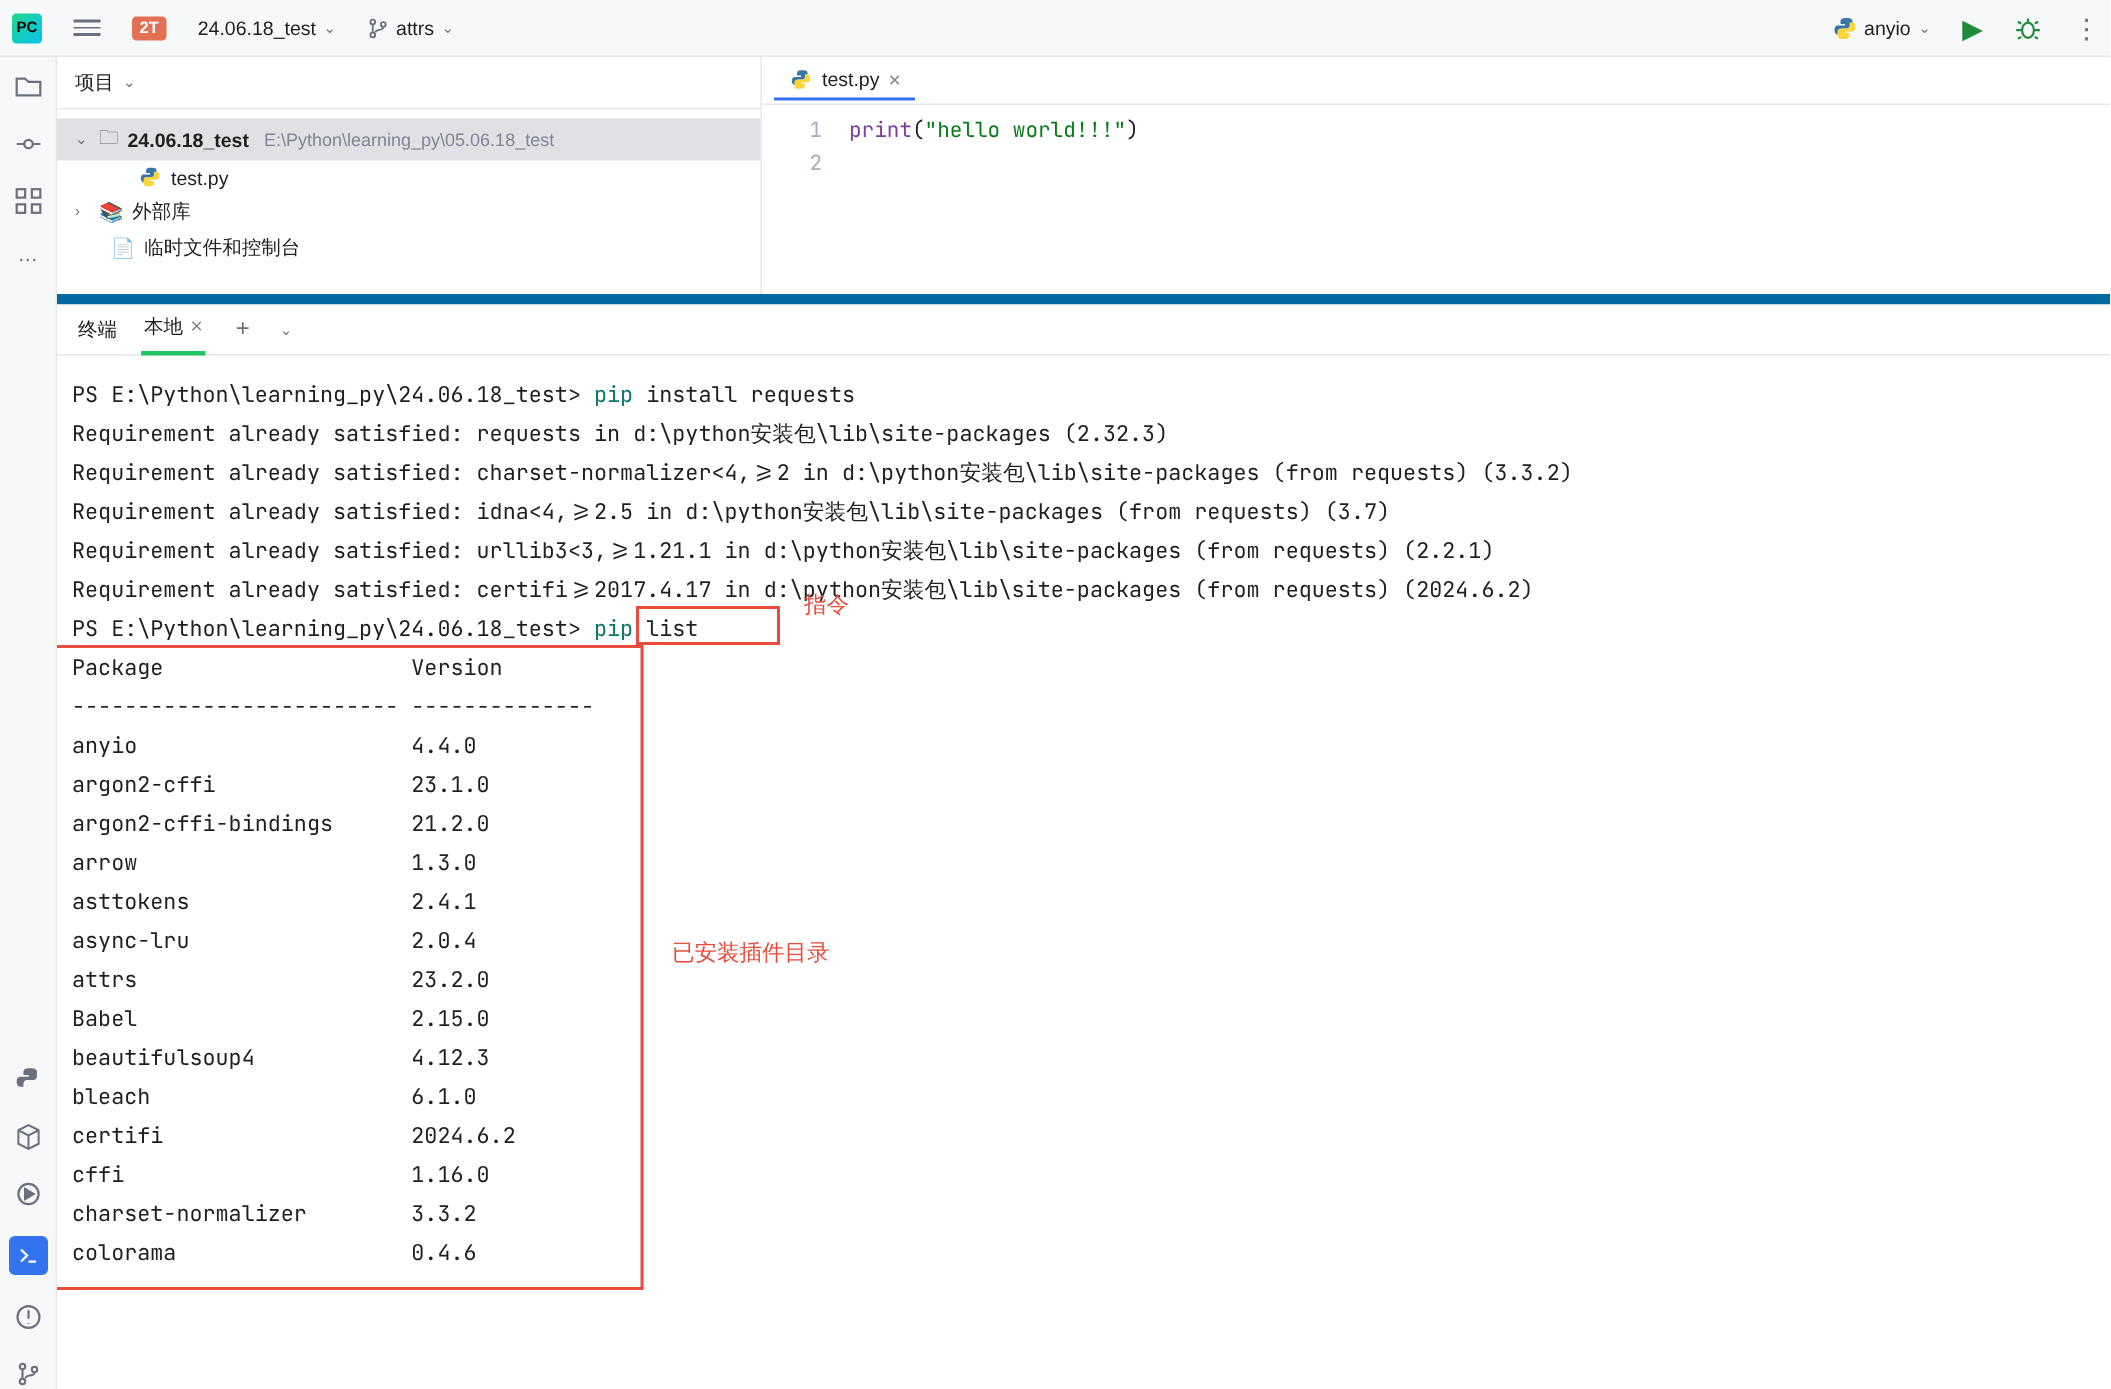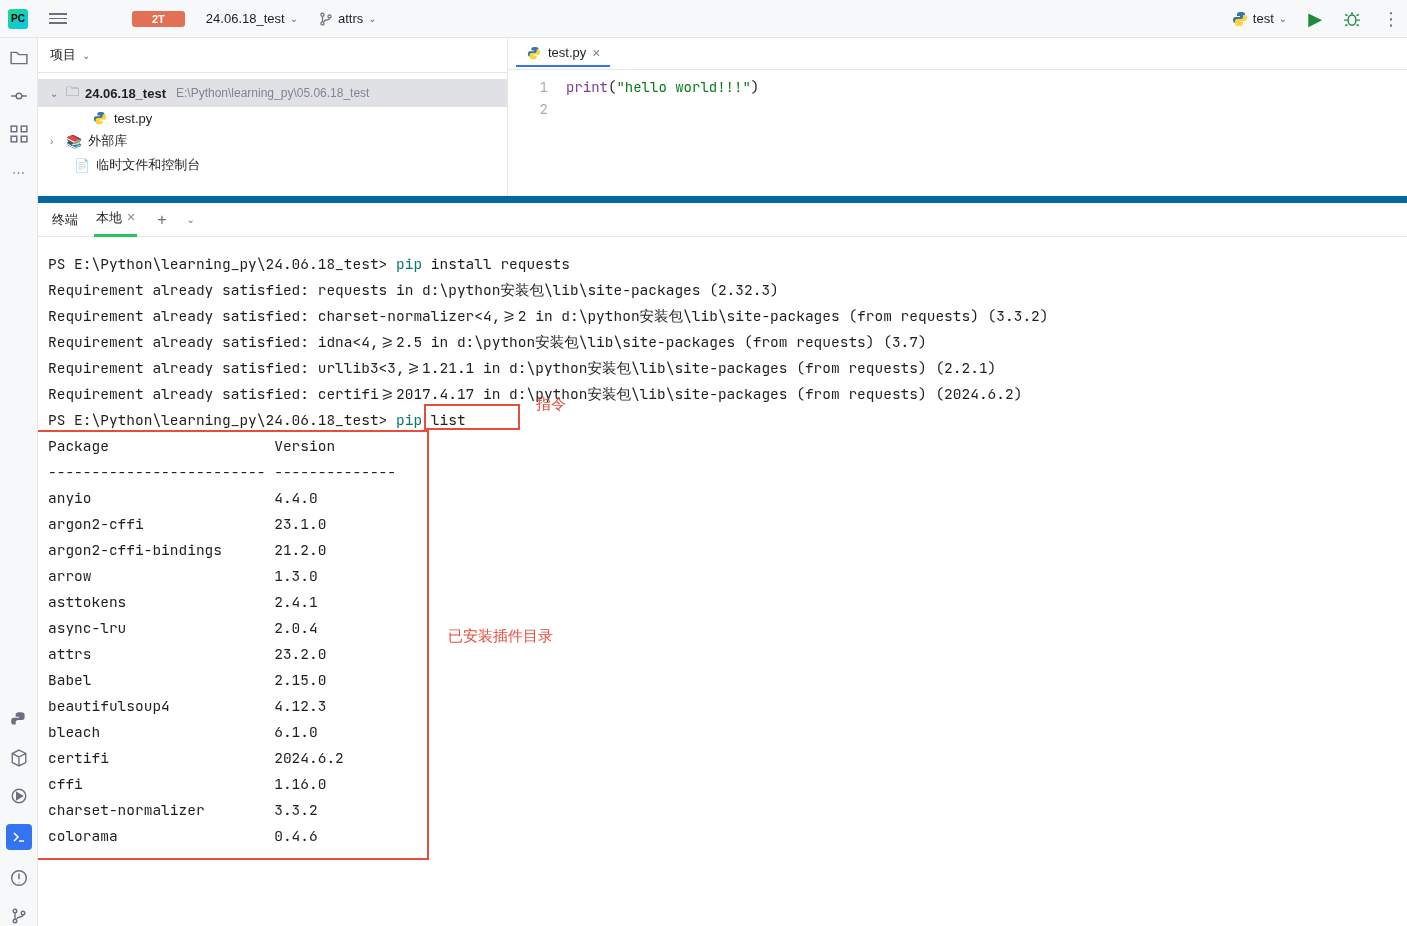--- a/index.html
+++ b/index.html
@@ -1,21 +1,21 @@
 <!DOCTYPE html>
 <html><head>
 <meta charset="utf-8">
 <style>
 * { margin:0; padding:0; box-sizing:border-box; }
 body { font-family:-apple-system,"Segoe UI",sans-serif; font-size:13px; color:#1f1f1f; background:#fff; width:1407px; height:926px; overflow:hidden; display:flex; flex-direction:column; }
 .toolbar { height:38px; background:#f7f8fa; border-bottom:1px solid #e6e6e6; display:flex; align-items:center; padding:0 8px; gap:21px; }
 .logo { width:20px; height:20px; background:linear-gradient(135deg,#21d789,#07c3f2); border-radius:3px; display:flex; align-items:center; justify-content:center; font-size:10px; font-weight:bold; color:#000; }
 .hamburger { width:18px; display:flex; flex-direction:column; gap:3px; cursor:pointer; }
 .hamburger span { height:1.5px; background:#6c707e; }
-.proj-badge { background:#e17055; color:#fff; padding:2px 20px; border-radius:3px; font-size:11px; font-weight:600;margin-left:44px; }
+.proj-badge { background:#e17055; color:#fff; padding:2px 5px; border-radius:3px; font-size:11px; font-weight:600; }
 .nav-item { display:flex; align-items:center; gap:5px; color:#1f1f1f; cursor:pointer; font-size:13px; }
 .chev { color:#6c707e; font-size:10px; }
 .spacer { flex:1; }
 .run-btn { color:#208a3c; font-size:18px; cursor:pointer; }
 .debug-btn { color:#208a3c; font-size:16px; cursor:pointer; }
 .dots { color:#6c707e; cursor:pointer; font-size:18px; letter-spacing:-1px; }
 .py-logo { width:16px; height:16px; display:inline-flex; align-items:center; justify-content:center; }
 .main-area { display:flex; flex:1; overflow:hidden; }
 .left-rail { width:38px; background:#f7f8fa; border-right:1px solid #e6e6e6; display:flex; flex-direction:column; align-items:center; padding-top:10px; gap:18px; }
 .rail-icon { width:20px; height:20px; color:#6c707e; cursor:pointer; display:flex; align-items:center; justify-content:center; }
@@ -82,21 +82,21 @@
     <span class="chev">⌄</span>
   </div>
   <div class="spacer"></div>
   <div class="nav-item">
     <span class="py-logo">
         <svg width="16" height="16" viewBox="0 0 16 16">
           <path fill="#3776ab" d="M8 1c-2 0-3 1-3 2v2h3v1H3c-1 0-2 1-2 3s1 3 2 3h2v-2c0-1 1-2 2-2h4c1 0 2-1 2-2V3c0-1-1-2-3-2H8z"></path>
           <path fill="#ffd43b" d="M8 15c2 0 3-1 3-2v-2H8v-1h5c1 0 2-1 2-3s-1-3-2-3h-2v2c0 1-1 2-2 2H5c-1 0-2 1-2 2v3c0 1 1 2 3 2h2z"></path>
         </svg>
       </span>
-    <span>test</span>
+    <span>anyio</span>
     <span class="chev">⌄</span>
   </div>
   <div class="run-btn">▶</div>
   <div class="debug-btn">
       <svg width="18" height="18" viewBox="0 0 16 16" fill="none" stroke="#208a3c" stroke-width="1.3">
         <ellipse cx="8" cy="9" rx="3.5" ry="4.5"></ellipse>
         <path d="M8 2v2.5M4 5l-2-1M12 5l2-1M4 9H1M12 9h3M4 13l-2 1M12 13l2 1"></path>
       </svg>
     </div>
   <div class="dots">⋮</div>

